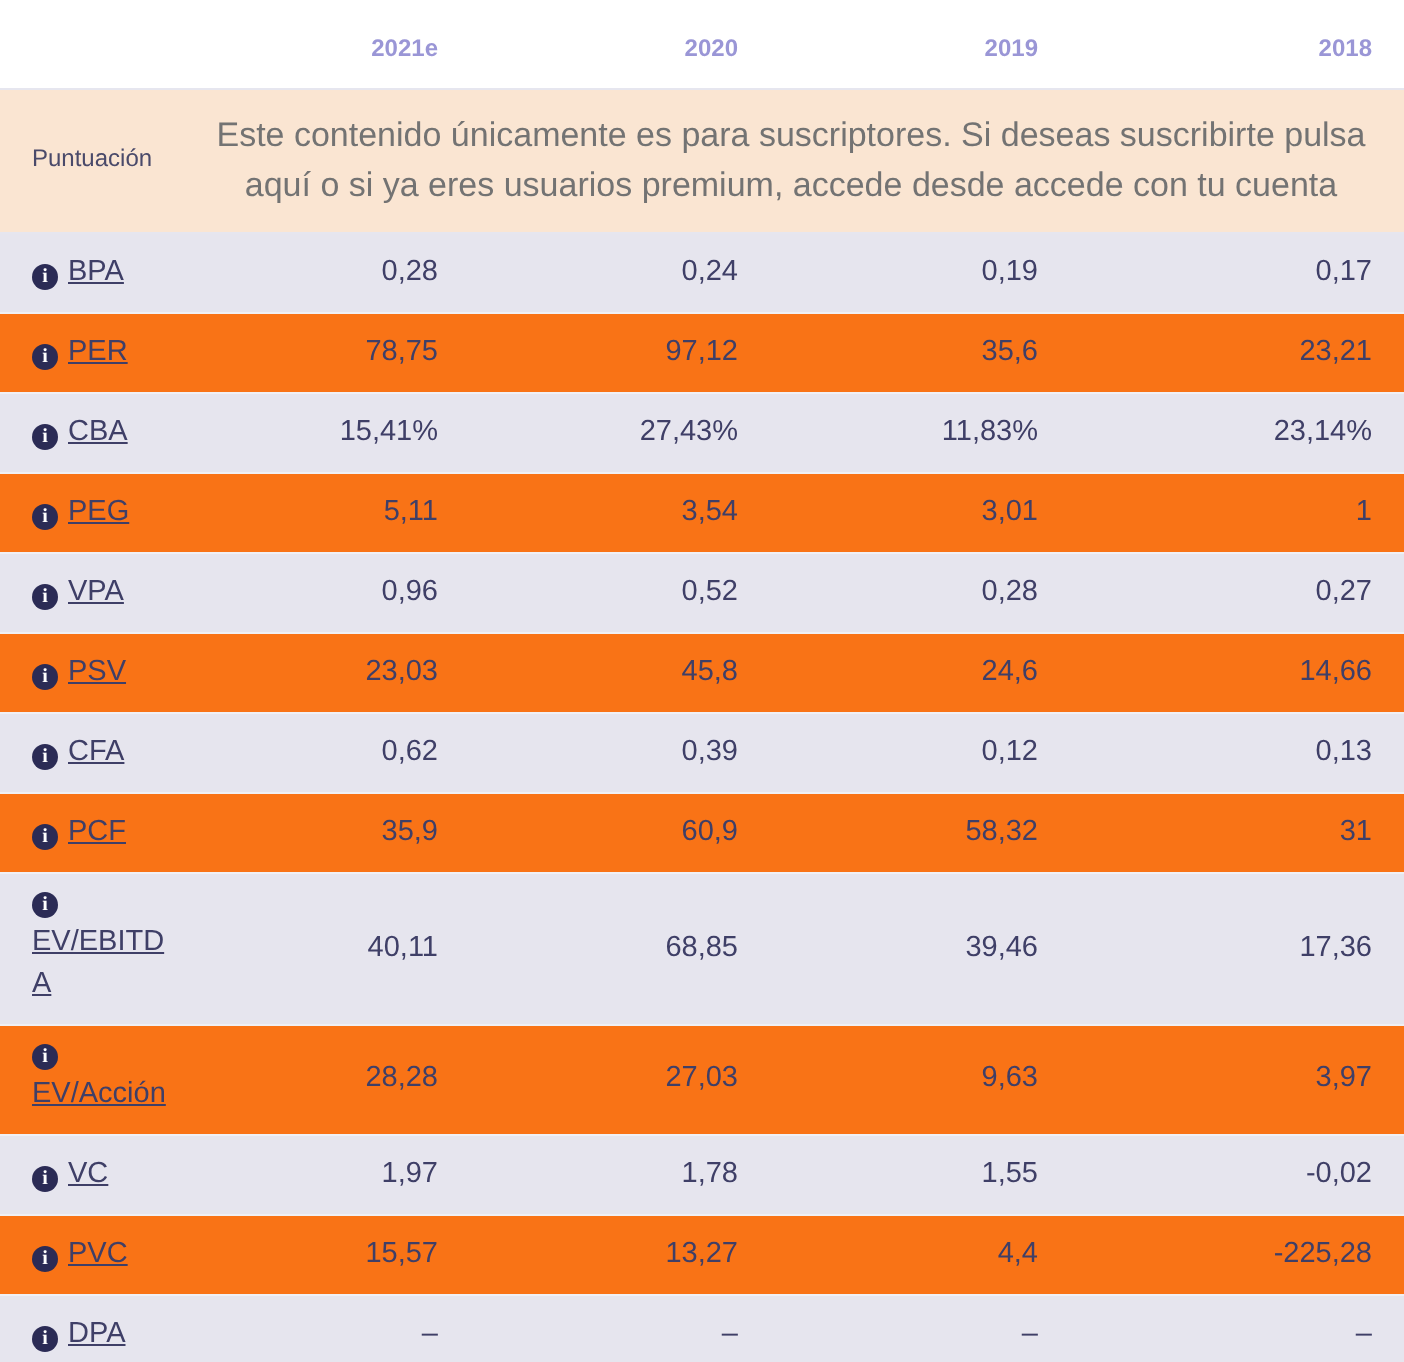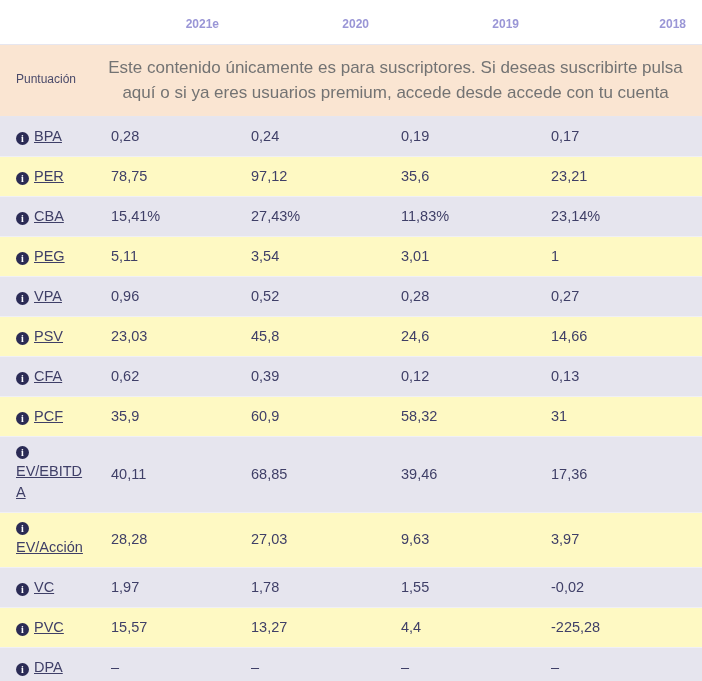--- a/index.html
+++ b/index.html
@@ -86,28 +86,29 @@
     line-height: 1.45;
     border-bottom: 1px solid #f0f0f5;
   }
   tbody tr.data-row td.label-cell {
     text-align: left;
     padding-left: 16px;
     padding-right: 6px;
     word-break: break-word;
   }
   tbody tr.data-row td.value-cell {
+    text-align: right;
     white-space: nowrap;
     margin-top: 28px;
   }
   tbody tr.stripe td {
     background: #e6e5ee;
   }
   tbody tr.plain td {
-    background: #fef9c3;
+    background: #f97316;
   }
 
   
   .info-icon {
     display: inline-block;
     width: 13px;
     height: 13px;
     border-radius: 50%;
     background: #2b2b55;
     color: #ffffff;

